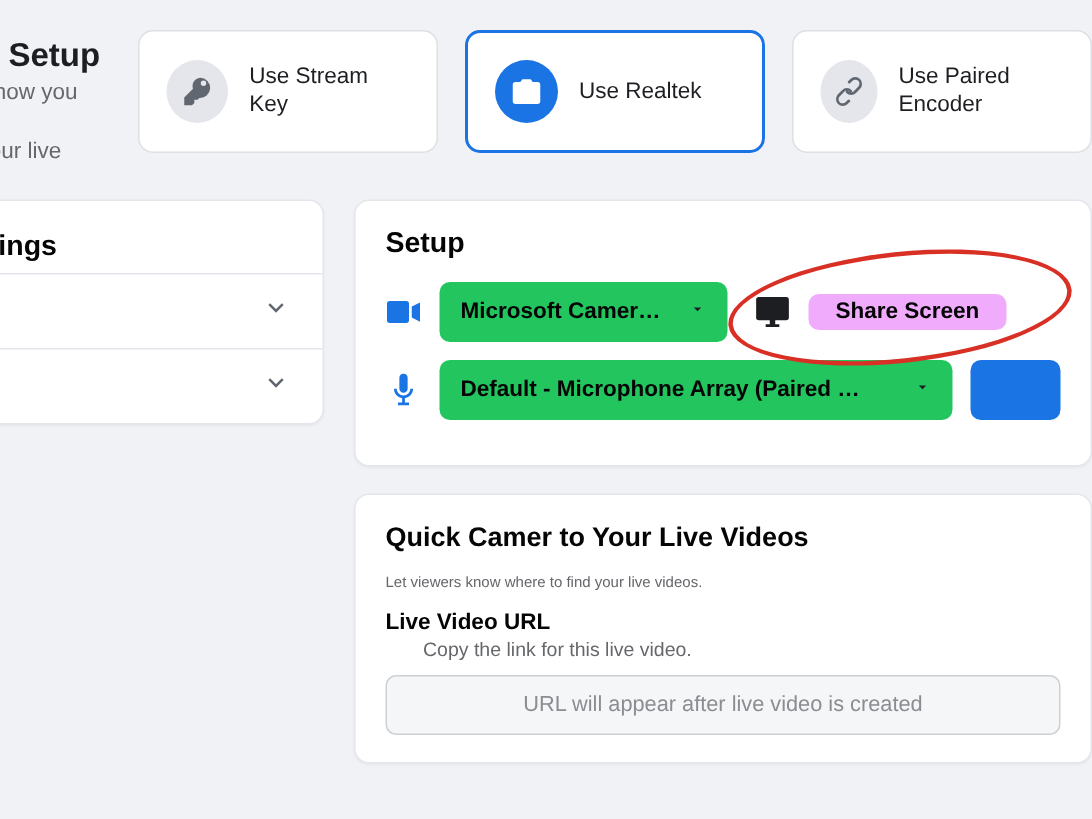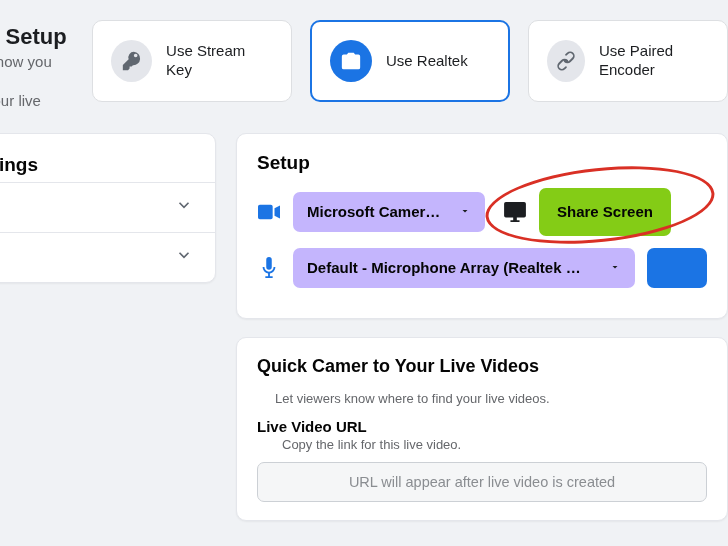--- a/index.html
+++ b/index.html
@@ -86,37 +86,37 @@
   .dev-row {
     display: flex; align-items: center; gap: 12px;
     margin-bottom: 12px;
   }
   .dev-icon { width: 24px; display:flex; justify-content:center; }
   .dev-icon.cam svg { fill: #1b74e4; width: 22px; height: 16px; }
   .dev-icon.mic svg { fill: #1b74e4; width: 16px; height: 22px; }
   .dev-icon.scr svg { fill: #1c1e21; width: 22px; height: 20px; }
 
   .pill-select {
-    background: #c4b5fd;
+    background: #22c55e;
     border-radius: 7px;
     height: 40px;
     display: flex; align-items: center; justify-content: space-between;
     padding: 0 14px;
     font-size: 15px; font-weight: 600;
     cursor: pointer;
     white-space: nowrap; overflow: hidden;
   }
   .pill-select.cam { width: 192px; }
   .pill-select.mic { width: 342px; }
   .pill-select span.txt { overflow: hidden; text-overflow: ellipsis; }
 
   .share-btn {
-    background: #84cc16;
+    background: #f0abfc;
     border-radius: 7px;
-    height: 48px;
+    height: 24px;
     min-width: 120px;
     display: flex; align-items: center; justify-content: center;
     padding: 0 18px;
     font-size: 15px; font-weight: 600;
     cursor: pointer;
   }
 
   .blue-btn {
     background: #1b74e4;
     border-radius: 7px;
@@ -128,21 +128,21 @@
     position: absolute;
     border: 3px solid #d93025;
     border-radius: 50%;
     width: 230px; height: 74px;
     top: 34px; left: 248px;
     transform: rotate(-6deg);
     pointer-events: none;
   }
 
   .qa-panel h3 { font-size: 18px; }
-  .qa-sub { color: #65676b; font-size: 13px; margin-bottom: 12px; margin-left: 18px; }
+  .qa-sub { color: #65676b; font-size: 10px; margin-bottom: 12px; }
   .qa-label{ font-size: 15px; font-weight: 700; margin-bottom: 2px; }
   .qa-hint { font-size: 13px; color: #65676b; margin-bottom: 10px; margin-left: 25px; }
   .url-box {
     height: 40px; width: 100%;
     border: 1px solid #ccd0d5; border-radius: 7px;
     background: #f5f6f7;
     display: flex; align-items: center;
     padding: 0 12px;
     color: #8a8d91; font-size: 14.5px; justify-content: center;
   }
@@ -238,21 +238,21 @@
         </div>
       </div>
 
       <div class="dev-row">
         <div class="dev-icon mic">
           <svg viewBox="0 0 16 24">
               <path d="M8 0a3 3 0 0 1 3 3v8a3 3 0 1 1-6 0V3a3 3 0 0 1 3-3zm7 11a7 7 0 0 1-6 6.93V21h3v2H4v-2h3v-3.07A7 7 0 0 1 1 11h2a5 5 0 0 0 10 0h2z"></path>
             </svg>
         </div>
         <div class="pill-select mic">
-          <span class="txt">Default - Microphone Array (Realtek …</span>
+          <span class="txt">Default - Microphone Array (Paired …</span>
           <span>
             <svg width="12" height="12" viewBox="0 0 24 24" fill="#1c1e21">
                 <path d="M7 10l5 5 5-5z"></path>
               </svg>
           </span>
         </div>
         <div class="blue-btn"></div>
       </div>
 
       <div class="red-circle"></div>

